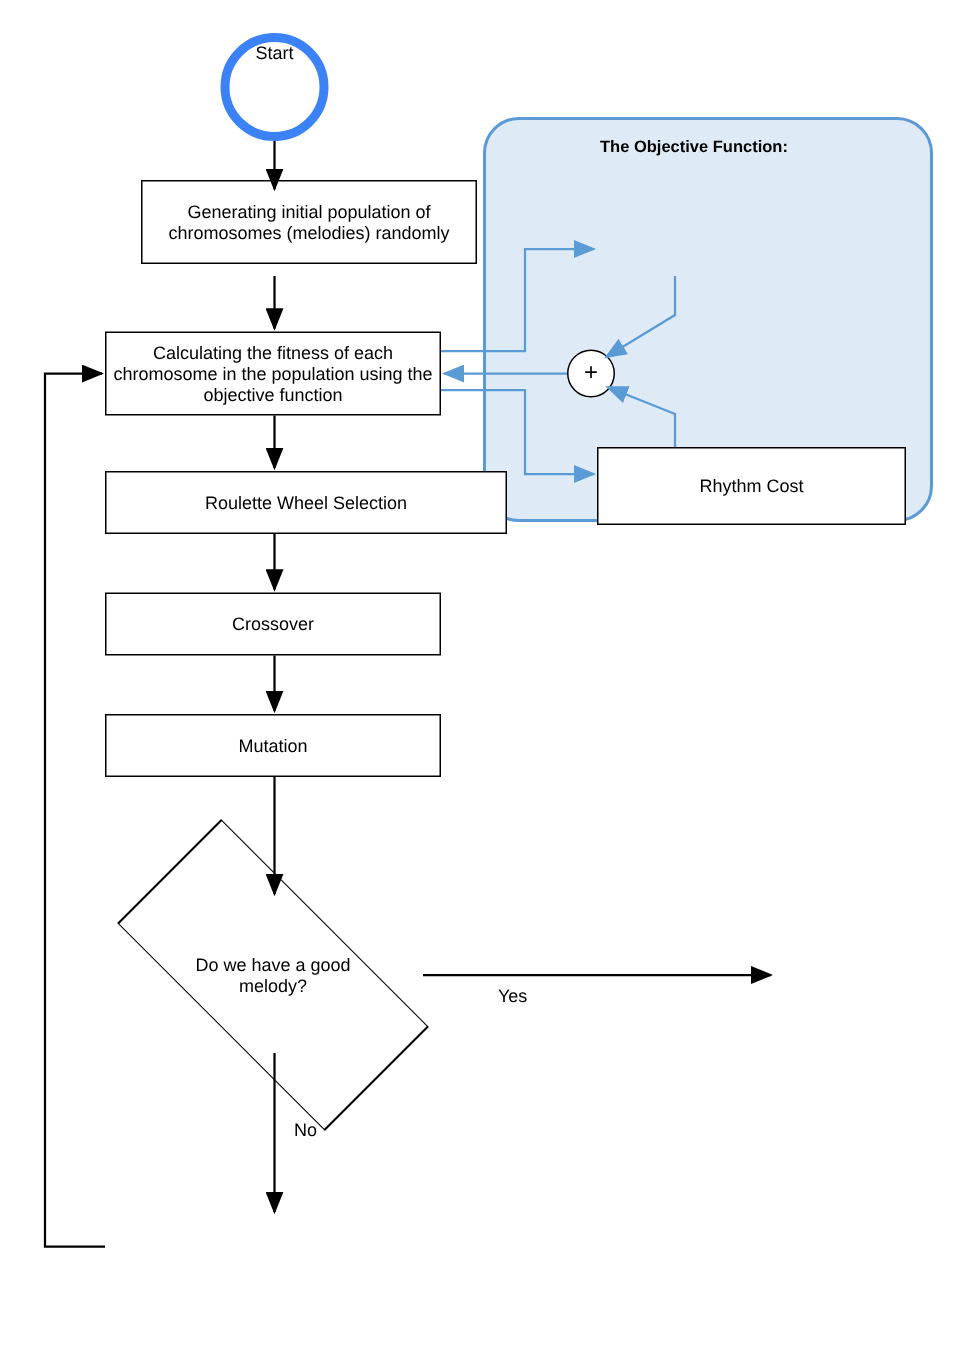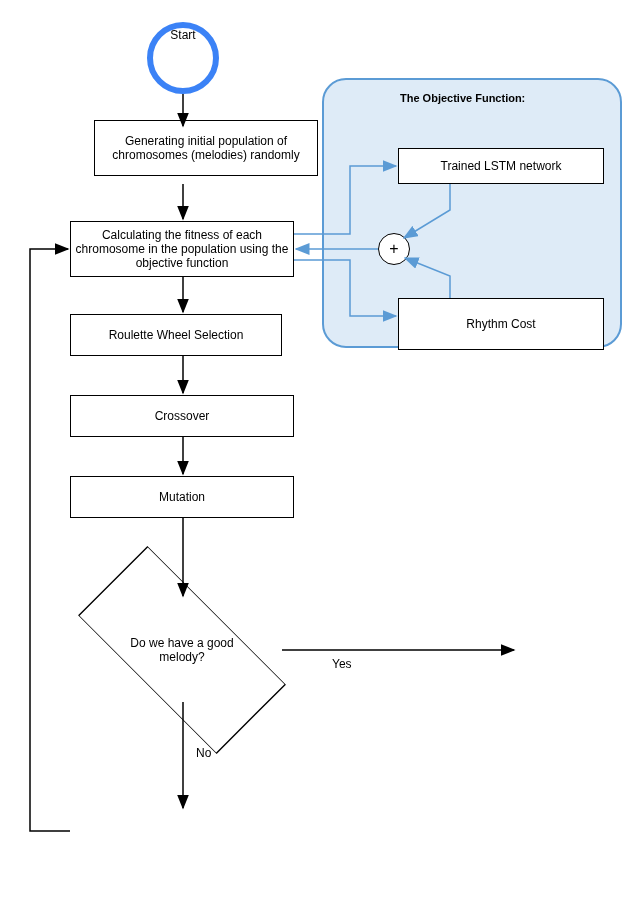--- a/index.html
+++ b/index.html
@@ -100,33 +100,30 @@
   </div>
 
   <div class="process" style="left:70px; top:120px; width:224px; height:56px;margin-left:24px;">
     <span>Generating initial population of chromosomes (melodies) randomly</span>
   </div>
 
   <div class="process" style="left:70px; top:221px; width:224px; height:56px;">
     <span>Calculating the fitness of each chromosome in the population using the objective function</span>
   </div>
 
-  <div class="process" style="left:398px; top:148px; width:206px; height:36px;">
-    <span>Trained LSTM network</span>
-  </div>
 
   <div class="plus-circle" style="left:378px; top:233px; width:32px; height:32px;">
     <span>+</span>
   </div>
 
   <div class="process" style="left:398px; top:298px; width:206px; height:52px;">
     <span>Rhythm Cost</span>
   </div>
 
-  <div class="process" style="left:70px; top:314px; width:212px; height:42px;">
+  <div class="process" style="left:70px; top:314px; width:268px; height:42px;">
     <span>Roulette Wheel Selection</span>
   </div>
 
   <div class="process" style="left:70px; top:395px; width:224px; height:42px;">
     <span>Crossover</span>
   </div>
 
   <div class="process" style="left:70px; top:476px; width:224px; height:42px;">
     <span>Mutation</span>
   </div>

